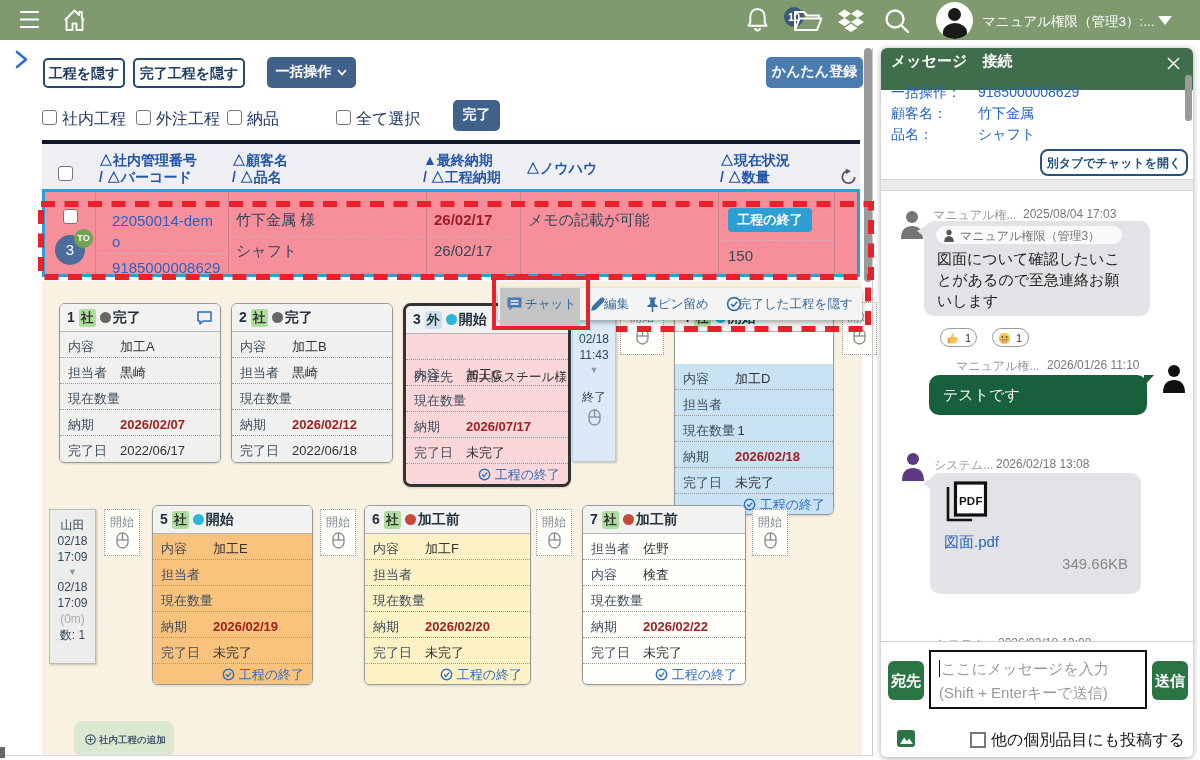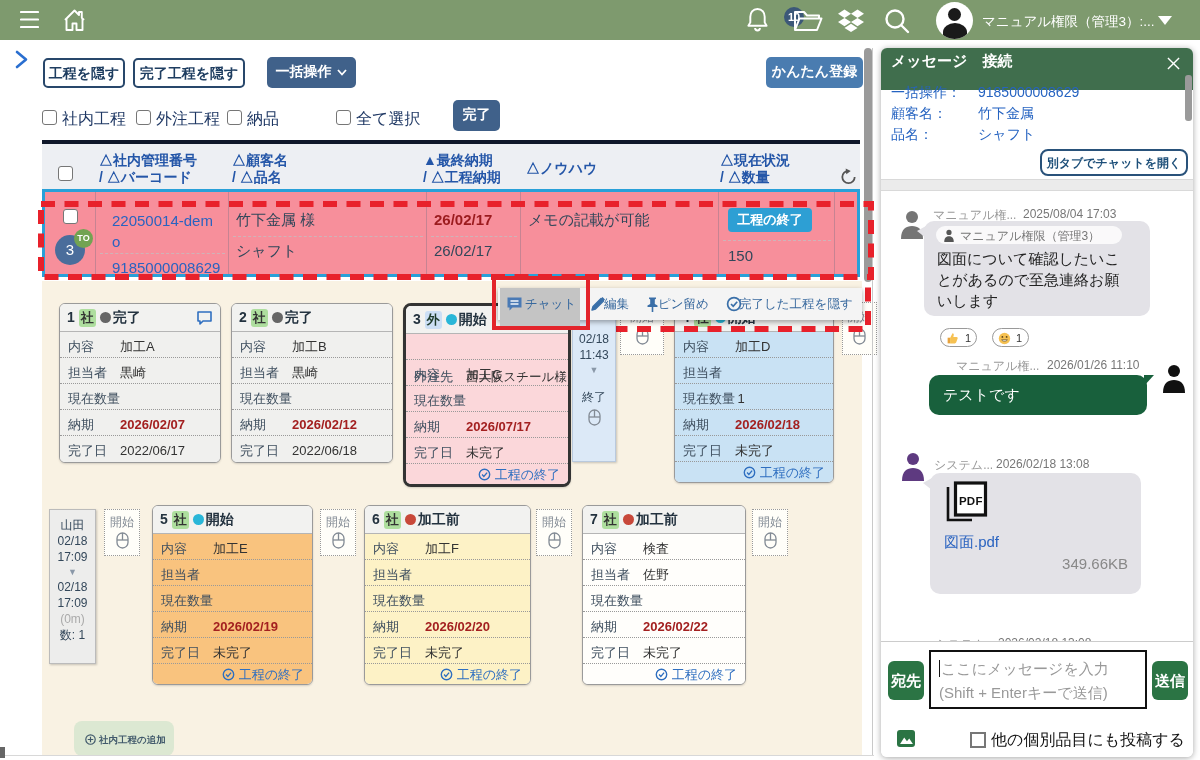--- a/index.html
+++ b/index.html
@@ -265,21 +265,21 @@
   <div class="mbox" style="left:620px;top:302px;width:44px;height:53px;padding-top:6px;">開始<br>
     <svg width="13" height="17" viewBox="0 0 13 17" style="margin-top:2px;">
         <rect x="1" y="1" width="11" height="15" rx="5.5" fill="none" stroke="#828a94" stroke-width="1.3"></rect>
         <line x1="6.5" y1="1" x2="6.5" y2="8" stroke="#828a94" stroke-width="1.3"></line>
         <line x1="1" y1="8" x2="12" y2="8" stroke="#828a94" stroke-width="1.3"></line>
       </svg>
   </div>
 
   <div class="card" style="left:674px;top:303px;width:160px;">
     <div class="chd"><span class="num">4</span><span class="bsha">社</span><span class="dot" style="background:#29b6d8;"></span>開始</div>
-    <div class="crow" style="background:#c9e2f4;"><span class="lb">内容</span>加工D</div>
+    <div class="crow" style="background:#c9e2f4;margin-top:32px;"><span class="lb">内容</span>加工D</div>
     <div class="crow" style="background:#c9e2f4;"><span class="lb">担当者</span></div>
     <div class="crow" style="background:#c9e2f4;"><span class="lb">現在数量</span> 1</div>
     <div class="crow" style="background:#c9e2f4;"><span class="lb">納期</span><span class="due">2026/02/18</span></div>
     <div class="crow" style="background:#c9e2f4;"><span class="lb">完了日</span>未完了</div>
     <div class="cfoot" style="background:#c9e2f4;"><svg width="13" height="13" viewBox="0 0 14 14" style="vertical-align:-2px;">
           <circle cx="7" cy="7" r="5.6" fill="none" stroke="#2f6fc0" stroke-width="1.5"></circle>
           <path d="M4.4 7 L6.3 9 L9.8 5" fill="none" stroke="#2f6fc0" stroke-width="1.5"></path>
         </svg> 工程の終了</div>
   </div>
 
@@ -344,22 +344,22 @@
   <div class="mbox" style="left:536px;top:509px;width:36px;height:47px;padding-top:4px;">開始<br>
     <svg width="13" height="17" viewBox="0 0 13 17" style="margin-top:1px;">
         <rect x="1" y="1" width="11" height="15" rx="5.5" fill="none" stroke="#828a94" stroke-width="1.3"></rect>
         <line x1="6.5" y1="1" x2="6.5" y2="8" stroke="#828a94" stroke-width="1.3"></line>
         <line x1="1" y1="8" x2="12" y2="8" stroke="#828a94" stroke-width="1.3"></line>
       </svg>
   </div>
 
   <div class="card" style="left:582px;top:505px;width:164px;">
     <div class="chd"><span class="num">7</span><span class="bsha">社</span><span class="dot" style="background:#c8483a;"></span>加工前</div>
+    <div class="crow" style="background:#fffefb;"><span class="lb">担当者</span>佐野</div>
     <div class="crow" style="background:#fffefb;"><span class="lb">内容</span>検査</div>
-    <div class="crow" style="background:#fffefb;"><span class="lb">担当者</span>佐野</div>
     <div class="crow" style="background:#fffefb;"><span class="lb">現在数量</span></div>
     <div class="crow" style="background:#fffefb;"><span class="lb">納期</span><span class="due">2026/02/22</span></div>
     <div class="crow" style="background:#fffefb;"><span class="lb">完了日</span>未完了</div>
     <div class="cfoot" style="background:#fffefb;"><svg width="13" height="13" viewBox="0 0 14 14" style="vertical-align:-2px;">
           <circle cx="7" cy="7" r="5.6" fill="none" stroke="#2f6fc0" stroke-width="1.5"></circle>
           <path d="M4.4 7 L6.3 9 L9.8 5" fill="none" stroke="#2f6fc0" stroke-width="1.5"></path>
         </svg> 工程の終了</div>
   </div>
 
   <div class="mbox" style="left:752px;top:509px;width:36px;height:47px;padding-top:4px;">開始<br>

